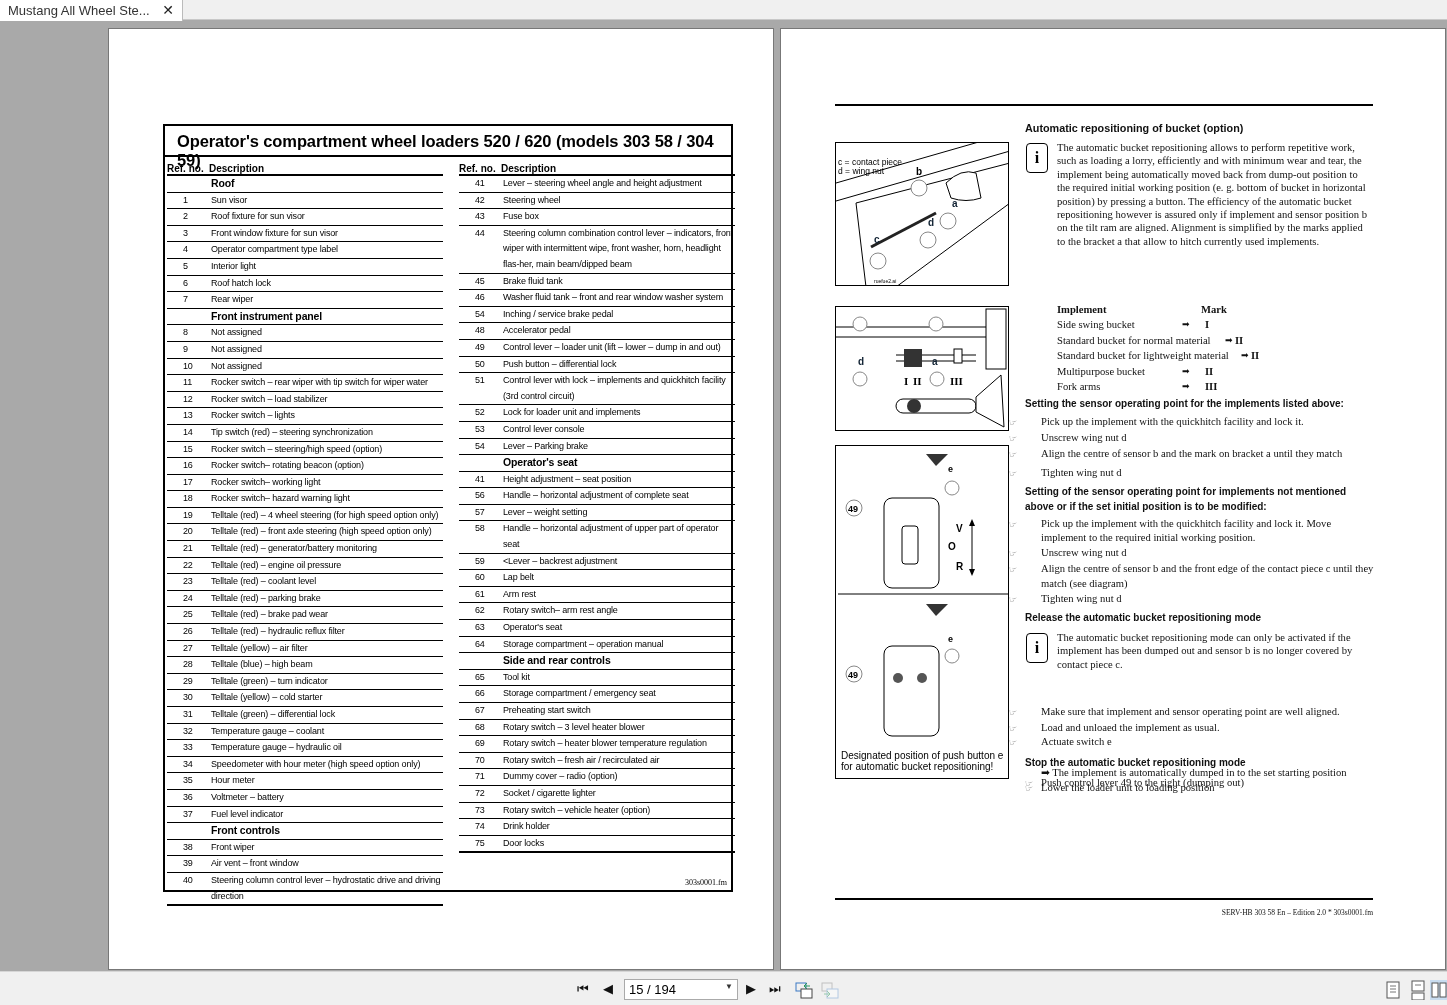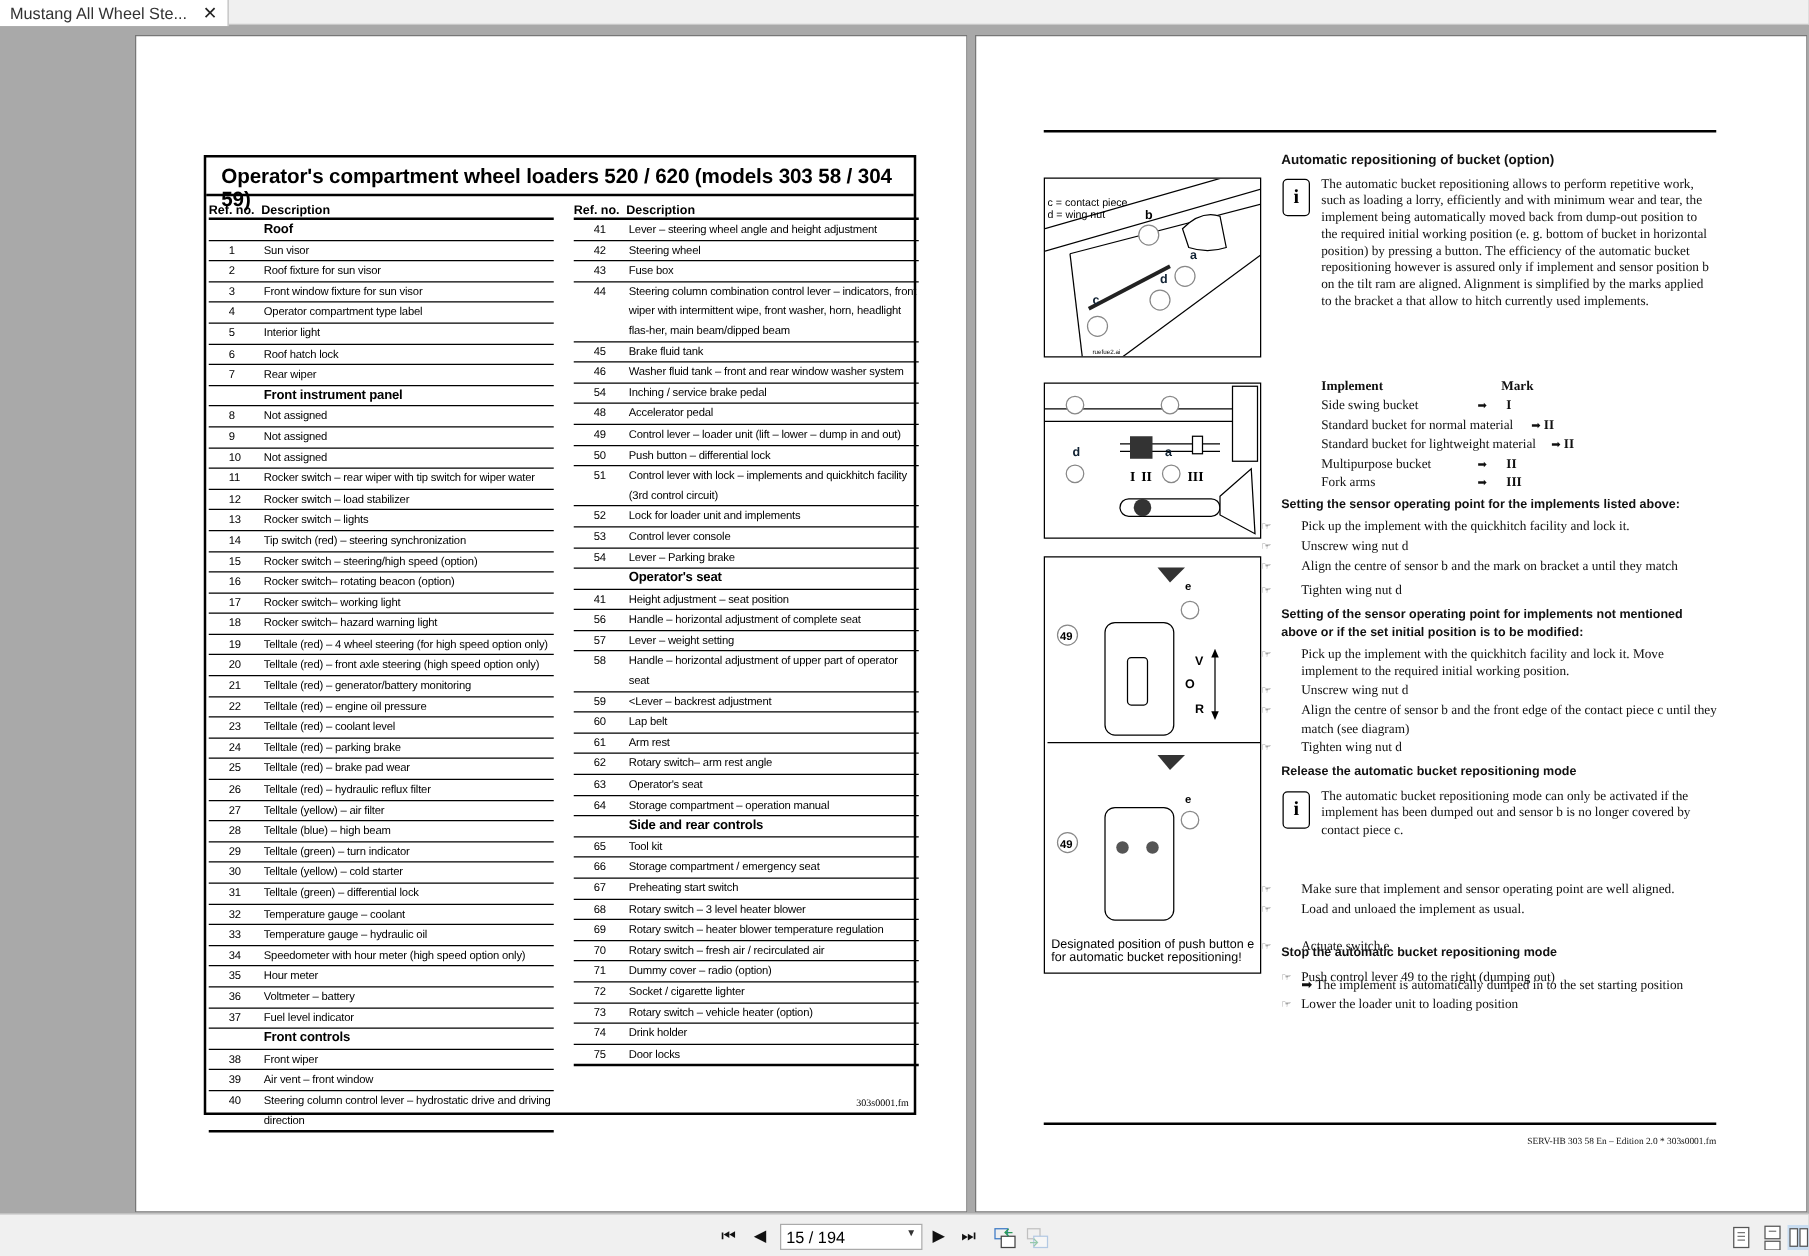--- a/index.html
+++ b/index.html
@@ -498,21 +498,21 @@
         <div class="txt" style="position: relative; padding-left: 16px; text-indent: -16px; margin-bottom: 1.5px;"><span class="hand">☞</span><span>Unscrew wing nut d</span></div>
         <div class="txt" style="position: relative; padding-left: 16px; text-indent: -16px; margin-bottom: 1.5px;"><span class="hand">☞</span><span>Align the centre of sensor b and the front edge of the contact piece c until they match (see diagram)</span></div>
         <div class="txt" style="position: relative; padding-left: 16px; text-indent: -16px; margin-bottom: 1.5px;"><span class="hand">☞</span><span>Tighten wing nut d</span></div>
       </div>
 
     <div class="hd" style="left:244px;top:583px">Release the automatic bucket repositioning mode</div>
     <div class="infobox" style="left:245px;top:604px">i</div>
     <div class="txt" style="left:276px;top:602px;width:316px">The automatic bucket repositioning mode can only be activated if the implement has been dumped out and sensor b is no longer covered by contact piece c.</div>
     <div id="sec3" style="position:absolute;left:244px;top:644px;width:350px">
         <div class="txt" style="position: relative; padding-left: 16px; text-indent: -16px; margin-bottom: 1.5px; margin-top: 32px;"><span class="hand">☞</span><span>Make sure that implement and sensor operating point are well aligned.</span></div>
-        <div class="txt" style="position: relative; padding-left: 16px; text-indent: -16px; margin-bottom: 16px;"><span class="hand">☞</span><span>Load and unloaed the implement as usual.</span></div>
+        <div class="txt" style="position: relative; padding-left: 16px; text-indent: -16px; margin-bottom: 0;"><span class="hand">☞</span><span>Load and unloaed the implement as usual.</span></div>
         <div class="txt" style="position: relative; padding-left: 16px; text-indent: -16px; margin-bottom: 16px;"><span class="hand">☞</span><span>Actuate switch e</span></div>
         <div class="txt" style="position: relative; padding-left: 16px;"><span>➡ </span><span>The implement is automatically dumped in to the set starting position</span></div>
         <div class="txt" style="position: relative; margin-top: 2px;"><span class="hand">☞</span><span>Lower the loader unit to loading position</span></div>
       </div>
 
     <div class="hd" style="left:244px;top:728px">Stop the automatic bucket repositioning mode</div>
     <div class="txt" style="left:244px;top:747px;width:350px"><span class="hand">☞</span><span>Push control lever 49 to the right (dumping out)</span></div>
 
     <div class="rule" style="left:54px;top:869px;width:538px;height:2px"></div>
     <div class="txt" style="left:380px;top:877px;width:212px;text-align:right;font-size:7.5px">SERV-HB 303 58 En – Edition 2.0 * 303s0001.fm</div>

